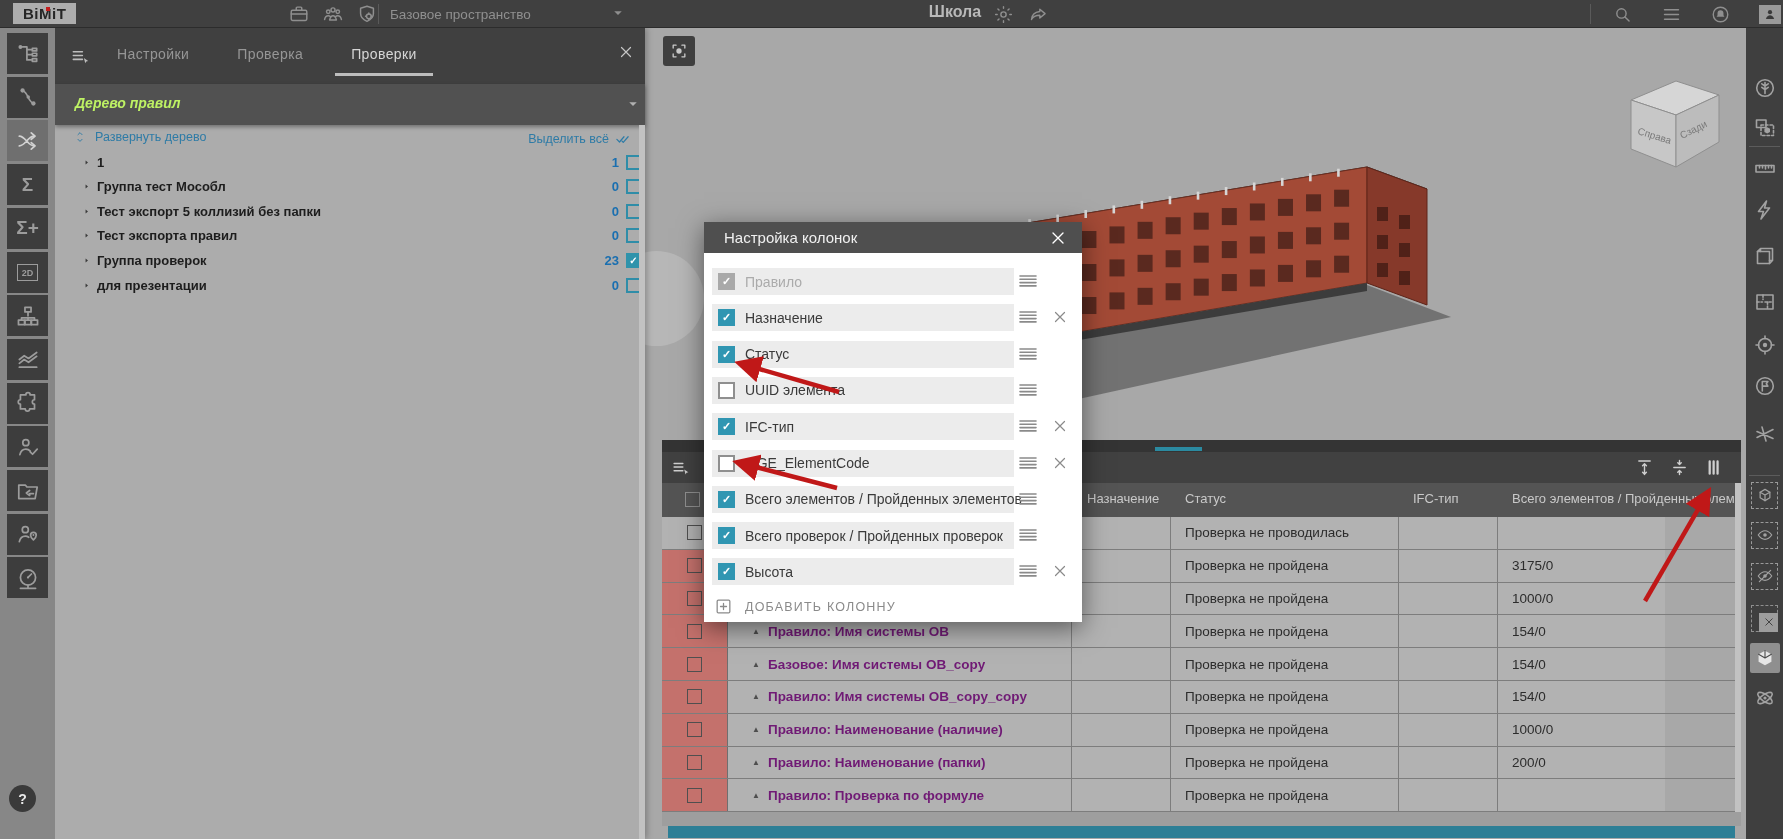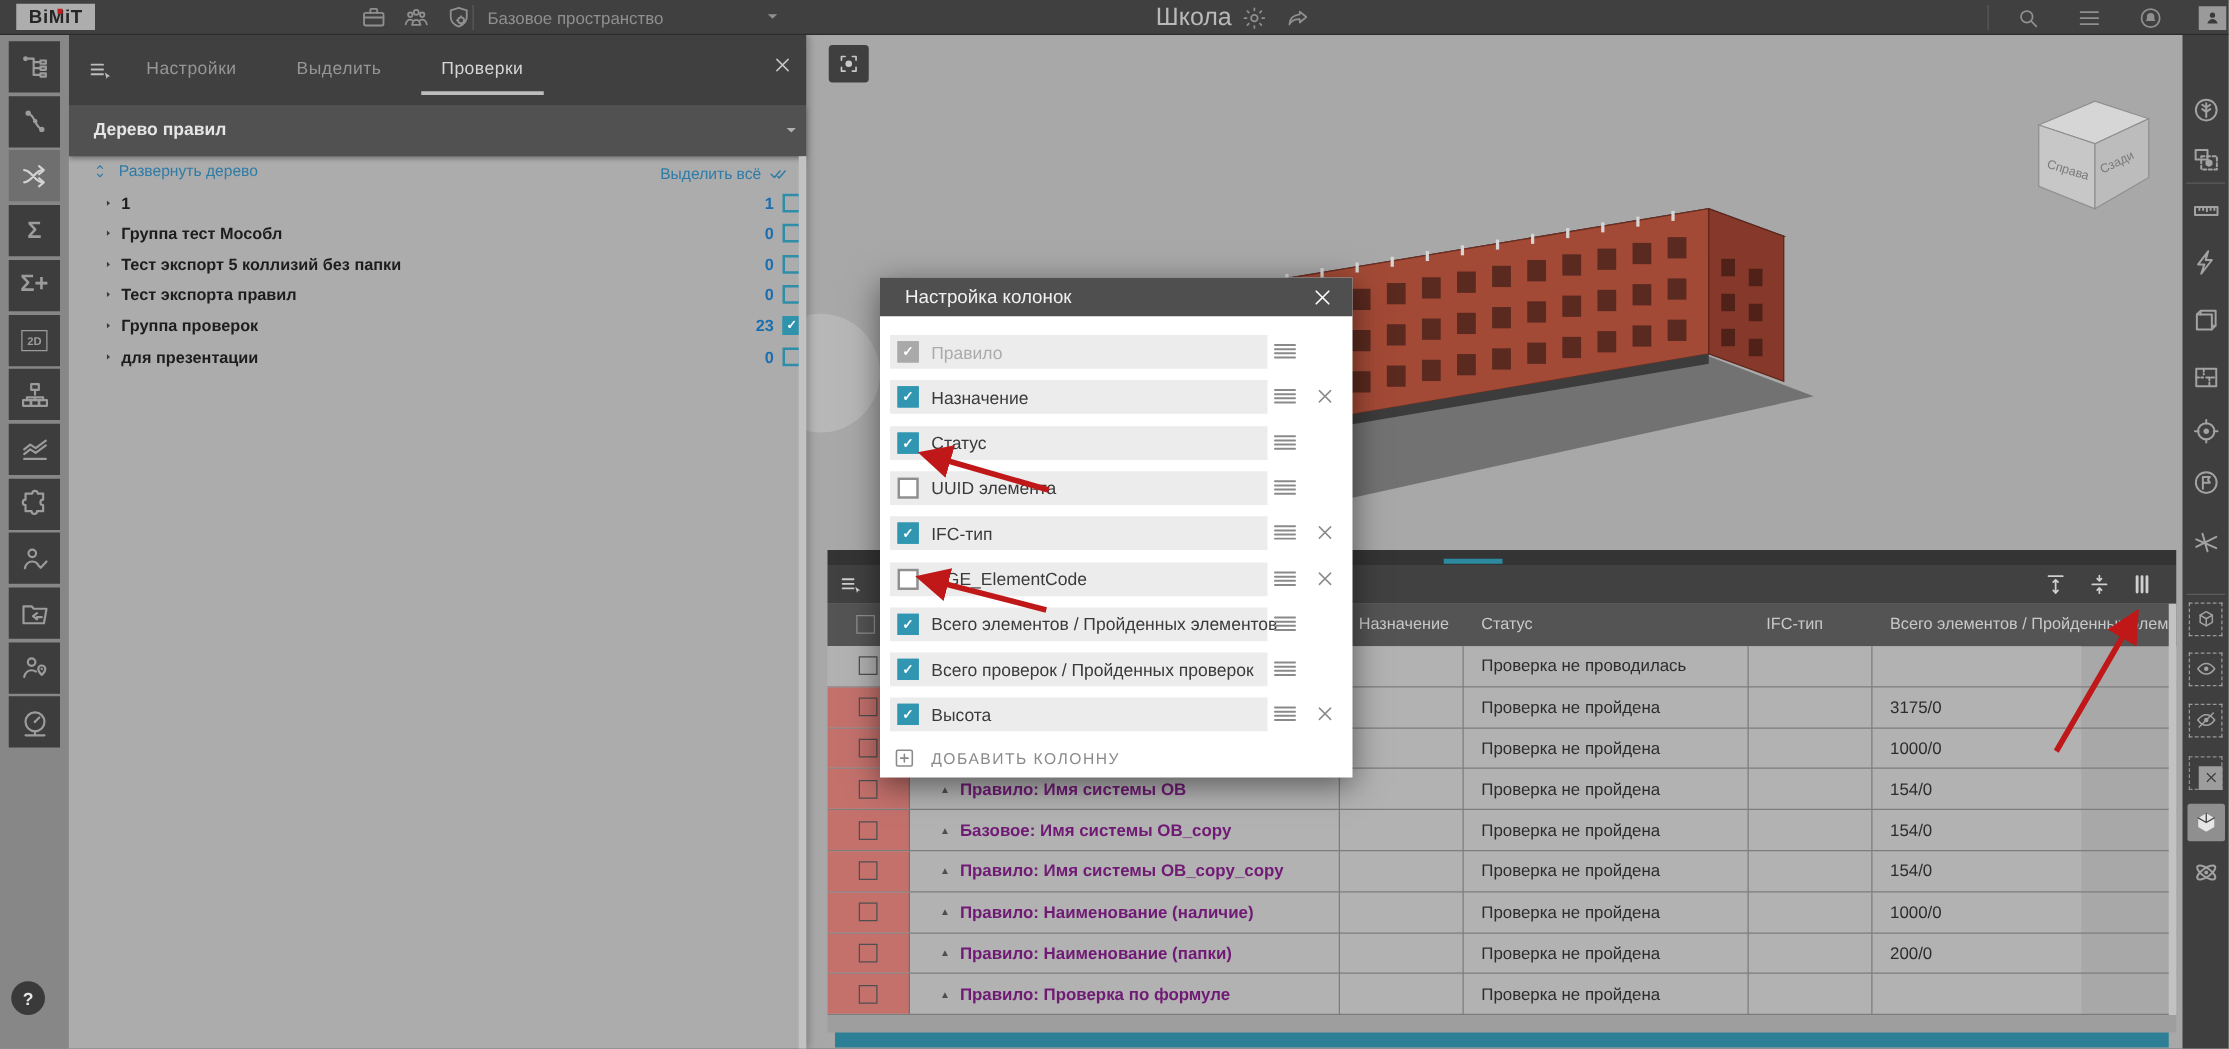--- a/index.html
+++ b/index.html
@@ -8,21 +8,21 @@
   .abs{position:absolute;}
   .flex{display:flex;align-items:center;}
   svg{display:block;}
   
   #topbar{left:0;top:0;width:1783px;height:28px;background:#404040;border-bottom:1px solid #2c2c2c;z-index:40;}
   .tb-logo{left:13px;top:3px;height:21px;padding:0 10px;background:#adadad;color:#262626;font-weight:bold;font-size:15px;letter-spacing:.5px;display:flex;align-items:center;}
   .tb-logo .dot{position:absolute;left:33px;top:4px;width:4px;height:4px;background:#c41c1c;}
   .tb-ico{color:#8f8f8f;}
   .tb-div{width:1px;height:20px;background:#5a5a5a;top:4px;}
   .tb-workspace{color:#8f8f8f;font-size:13.5px;}
-  .tb-title{color:#b9b9b9;font-size:20px;font-weight:400;}
+  .tb-title{color:#b9b9b9;font-size:16px;font-weight:700;}
   .tb-user{width:22px;height:19px;background:#9a9a9a;color:#3a3a3a;display:flex;align-items:center;justify-content:center;}
   
   #leftrail{left:0;top:28px;width:55px;height:811px;background:#878787;z-index:40;}
   .rail-tile{left:7px;width:41px;height:41px;background:#3d3d3d;color:#9c9c9c;display:flex;align-items:center;justify-content:center;}
   .rail-tile.active{background:#6f6f6f;color:#d2d2d2;}
   .glyph-sigma{font-size:19px;font-weight:bold;}
   .glyph-2d{font-size:9px;font-weight:bold;border:1.6px solid currentColor;padding:3px 4px 2px 4px;}
   #help-btn{left:9px;top:757px;width:27px;height:27px;border-radius:50%;background:#3a3a3a;color:#e8e8e8;font-size:14px;font-weight:bold;display:flex;align-items:center;justify-content:center;}
   
   #rightrail{left:1746px;top:28px;width:37px;height:811px;background:#3f3f3f;z-index:40;}
@@ -31,21 +31,21 @@
   .rr-tile{width:30px;height:30px;background:#8f8f8f;border-radius:2px;display:flex;align-items:center;justify-content:center;color:#e6e6e6;}
   .rr-div{left:3px;width:31px;height:1px;background:#5c5c5c;}
   .rr-xbox{width:19px;height:19px;background:#9d9d9d;color:#3c3c3c;display:flex;align-items:center;justify-content:center;margin:8px 0 0 8px;}
   
   #panel{left:55px;top:28px;width:590px;height:811px;background:#acacac;z-index:30;box-shadow:2px 0 6px rgba(0,0,0,.25);}
   .panel-head{left:0;top:0;width:590px;height:56px;background:#404040;}
   .tab{font-size:14px;letter-spacing:.4px;color:#969696;position:relative;padding:6px 0;}
   .tab.active{color:#d6d6d6;}
   .tab.active::after{content:"";position:absolute;left:-16px;right:-16px;bottom:-8px;height:3px;background:#bdbdbd;}
   .tree-bar{left:0;top:56px;width:590px;height:41px;background:#515151;box-shadow:0 2px 4px rgba(0,0,0,.35);}
-  .tree-bar .t{color:#e5e5e5;font-size:14px;font-weight:bold;}
+  .tree-bar .t{color:#bef264;font-size:14px;font-weight:bold;font-style:italic;}
   .tree-ctl{color:#2e7ba6;font-size:12.5px;}
   .tree-item-label{color:#1d1d1d;font-size:13px;font-weight:600;white-space:nowrap;}
   .tree-count{color:#1a6fb0;font-size:13px;font-weight:600;text-align:right;}
   .tree-cb{width:15px;height:15px;border:2px solid #2f8da8;background:transparent;display:flex;align-items:center;justify-content:center;}
   .tree-cb.on{background:#2f93ab;border-color:#2f93ab;color:#fff;font-size:10px;font-weight:bold;}
   .tree-scroll{left:584px;top:97px;width:6px;height:714px;background:#c2c2c2;}
   
   #bpanel{left:662px;top:440px;width:1079px;height:399px;z-index:20;}
   .bp-strip{left:0;top:0;width:1079px;height:12px;background:#343434;}
   .bp-tabline{left:493px;top:7px;width:47px;height:4px;background:#2b8aa0;}
@@ -464,21 +464,21 @@
   <div id="panel" class="abs">
     <div class="abs panel-head">
       <div id="panel-menu-ico" class="abs" style="left:14px;top:17px;color:#bdbdbd;">
           <svg width="23" height="23" viewBox="0 0 24 24" fill="none" stroke="currentColor" stroke-width="1.6" stroke-linecap="round" stroke-linejoin="round">
             <path d="M4.5 7h9.5M4.5 11h9.5M4.5 15h9.5"></path>
             <path d="M15.5 13.5l4.5 3.2-2 .4-1 1.9z" fill="currentColor" stroke="none"></path>
           </svg>
         </div>
       <div id="panel-tabs" class="abs flex" style="left:62px;top:12px;gap:48px;">
           <div class="tab">Настройки</div>
-          <div class="tab">Выделить</div>
+          <div class="tab">Проверка</div>
           <div class="tab active">Проверки</div>
         </div>
       <div id="panel-close" class="abs" style="left:562px;top:15px;color:#c6c6c6;">
           <svg width="18" height="18" viewBox="0 0 24 24" fill="none" stroke="currentColor" stroke-width="1.6" stroke-linecap="round" stroke-linejoin="round">
             <path d="M6 6l12 12M18 6L6 18"></path>
           </svg>
         </div>
     </div>
     <div class="abs tree-bar">
       <span class="abs t" style="left:20px;top:11px;">Дерево правил</span>

